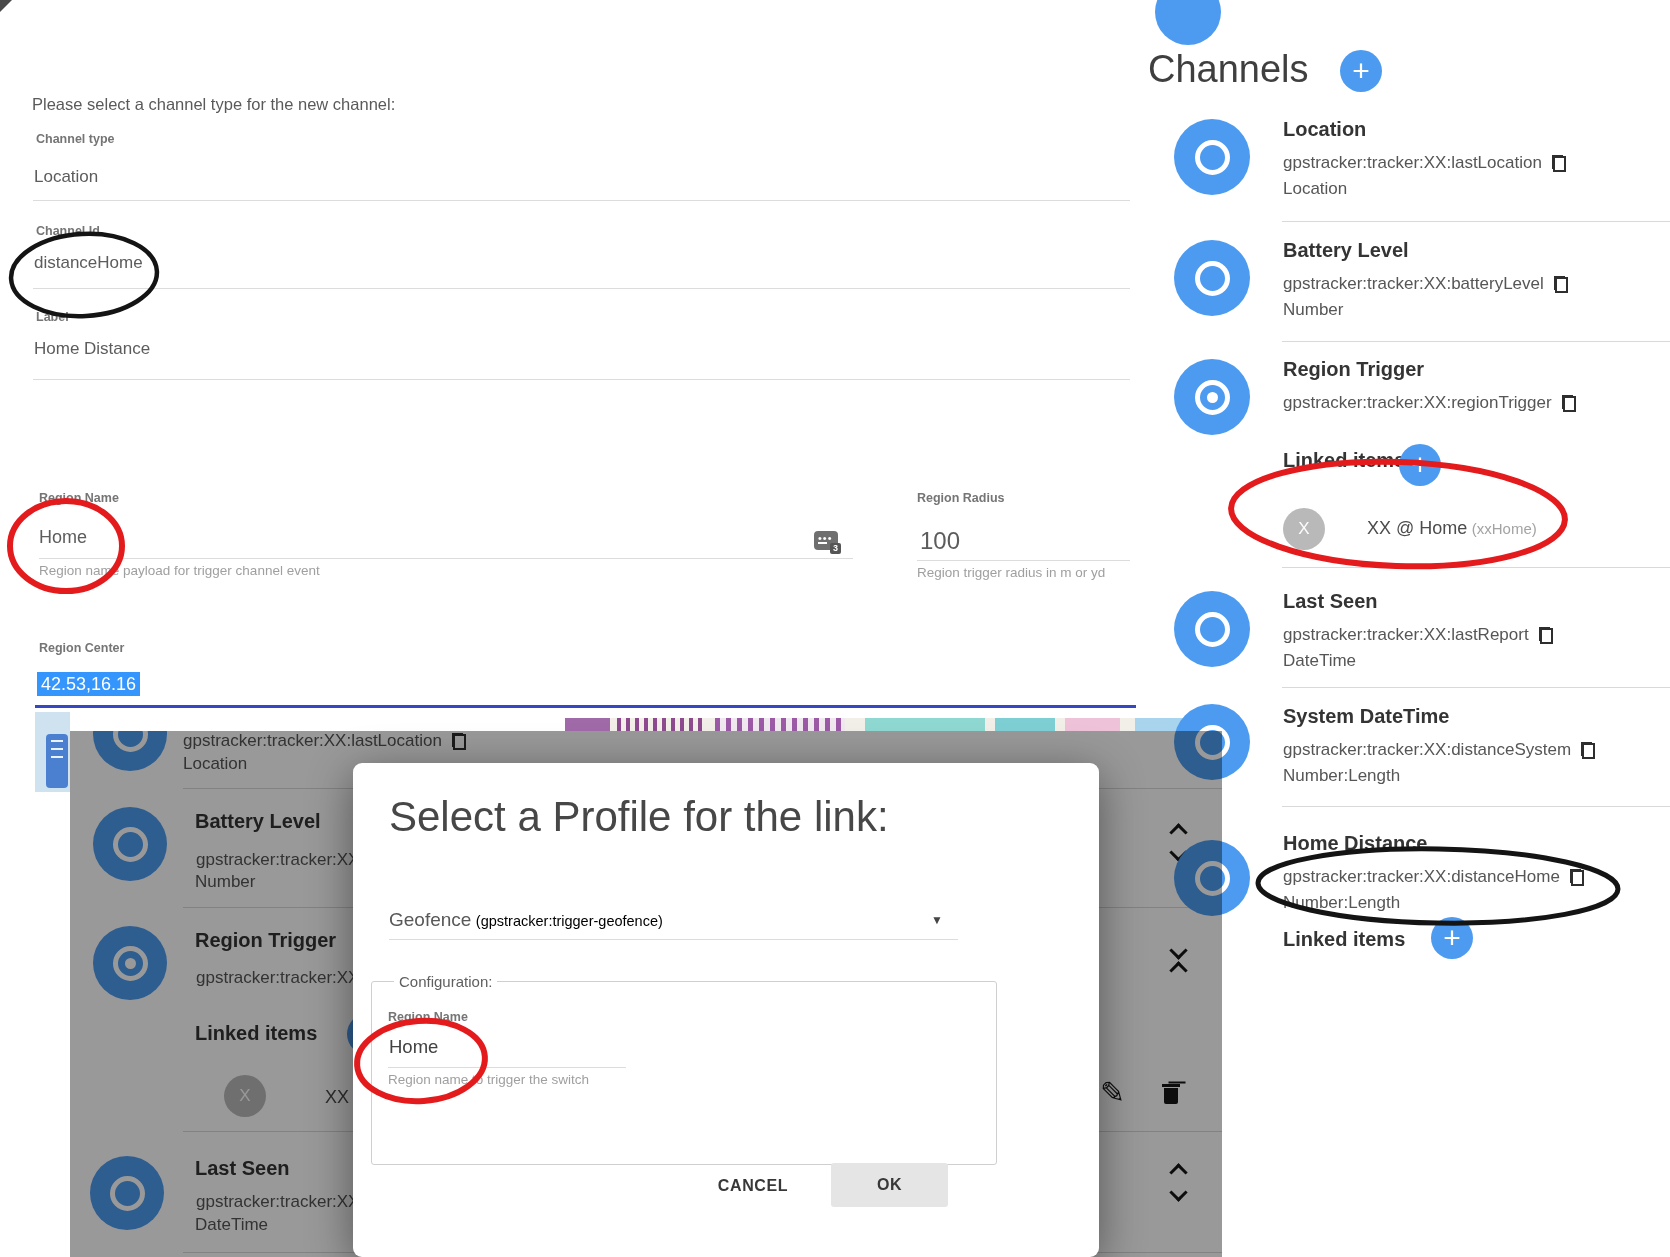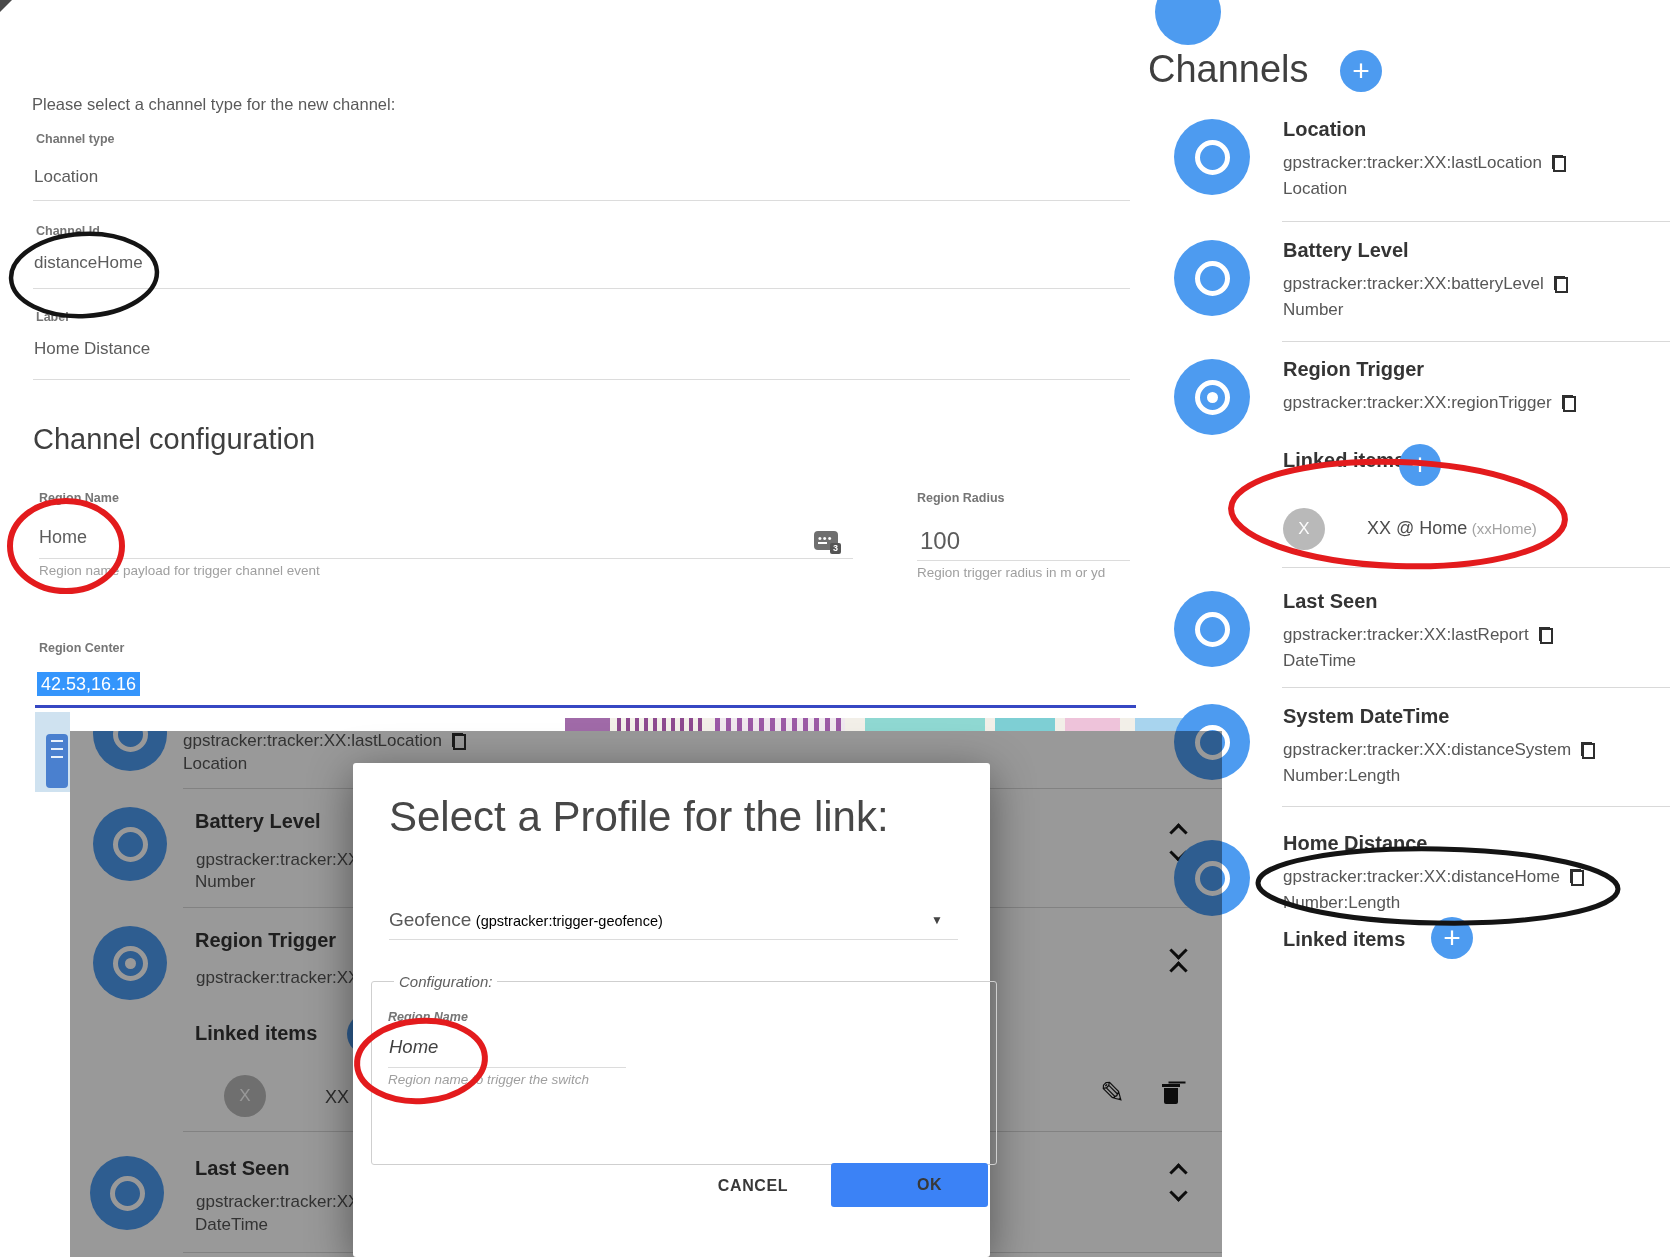--- a/index.html
+++ b/index.html
@@ -48,33 +48,33 @@
   #dimover{left:70px;top:731px;width:1152px;height:526px;background:rgba(0,0,0,.40);}
   .chv{width:10px;height:10px;border-style:solid;border-color:#161616;border-width:3px 3px 0 0;}
   .chvup{transform:rotate(-45deg);}
   .chvdn{transform:rotate(135deg);}
   .updown{display:flex;flex-direction:column;gap:7px;}
   .pencil{font-size:30px;color:#161616;}
   .trash{position:relative;width:18px;height:22px;}
   .trash:before{content:"";position:absolute;left:2px;top:5px;width:14px;height:16px;background:#161616;border-radius:0 0 2px 2px;}
   .trash:after{content:"";position:absolute;left:0;top:1px;width:18px;height:3px;background:#161616;box-shadow:6px -3px 0 -0.5px #161616;}
   
-  #modal{left:353px;top:763px;width:637px;height:494px;background:#fff;border-radius:3px;
+  #modal{left:353px;top:763px;width:746px;height:494px;background:#fff;border-radius:9px;
          box-shadow:0 10px 45px rgba(0,0,0,.45);}
   .mtitle{font-size:42px;font-weight:300;color:#474747;}
   .selname{font-size:19px;color:#585858;}
   .selid{font-size:14.5px;color:#000000;}
   .caret{font-size:12px;color:#444;}
   fieldset.cfg{position:absolute;left:18px;top:210px;width:600px;height:174px;margin:0;
-               border:1px solid #cfcfcf;border-radius:3px;font-style:italic;}
+               border:1px solid #cfcfcf;border-radius:3px;}
   fieldset.cfg legend{margin-left:10px;padding:0 5px;font-size:15px;color:#5f5f5f;}
   .btn{display:flex;align-items:center;justify-content:center;font-size:16px;font-weight:bold;
        letter-spacing:.6px;color:#383838;border-radius:3px;cursor:pointer;}
   .btn.flat{background:transparent;}
-  .btn.raised{background:#3b82f6;padding-left:40px;}
+  .btn.raised{background:#e5e5e5;}
   
   .sbtitle{font-size:38px;font-weight:300;color:#3f3f3f;}
   .xavatar{border-radius:50%;background:#b9b9b9;color:#fdfdfd;display:flex;align-items:center;justify-content:center;font-size:17px;}
   .xtext{font-size:18px;color:#4c4c4c;}
   .xsuffix{font-size:15px;color:#a3a3a3;}
   svg.anno{overflow:visible;pointer-events:none;}
   .notch{width:0;height:0;border-top:12px solid #4a4a4a;border-right:12px solid transparent;}
 </style>
 </head>
 <body>
@@ -90,21 +90,20 @@
   <div class="abs fline" style="left:33px;top:200px;width:1097px"></div>
 
   <div class="abs flabel" style="left:36px;top:224px">Channel Id</div>
   <div class="abs fvalue" style="left:34px;top:253px">distanceHome</div>
   <div class="abs fline" style="left:33px;top:288px;width:1097px"></div>
 
   <div class="abs flabel" style="left:36px;top:310px">Label</div>
   <div class="abs fvalue" style="left:34px;top:339px">Home Distance</div>
   <div class="abs fline" style="left:33px;top:379px;width:1097px"></div>
 
-  <div class="abs h2" style="left:33px;top:423px">Channel configuration</div>
 
   <div class="abs flabel" style="left:39px;top:491px">Region Name</div>
   <div class="abs fvalue" style="left:39px;top:527px;font-size:18px">Home</div>
   <div class="abs kb" style="left:814px;top:531px">
     <span class="dots">•••</span>
       <span class="bar"></span>
     <span class="badge">3</span>
   </div>
   <div class="abs fline" style="left:39px;top:558px;width:814px"></div>
   <div class="abs fhint" style="left:39px;top:563px">Region name payload for trigger channel event</div>

